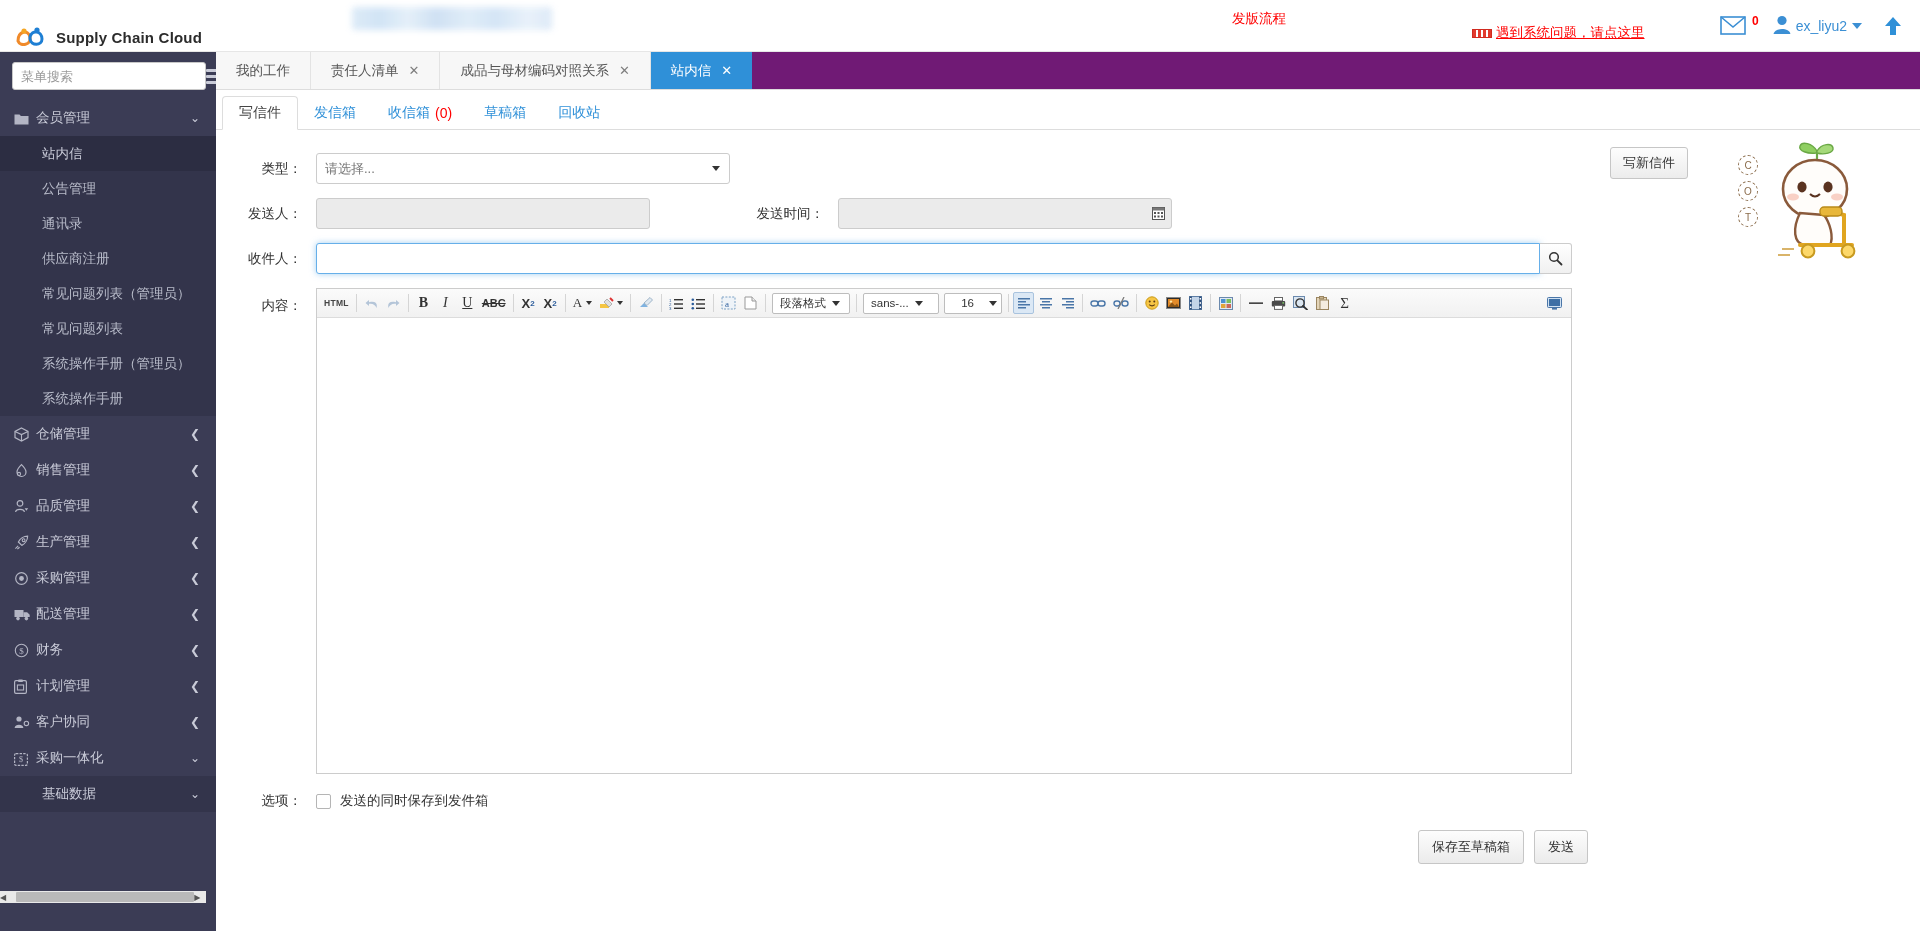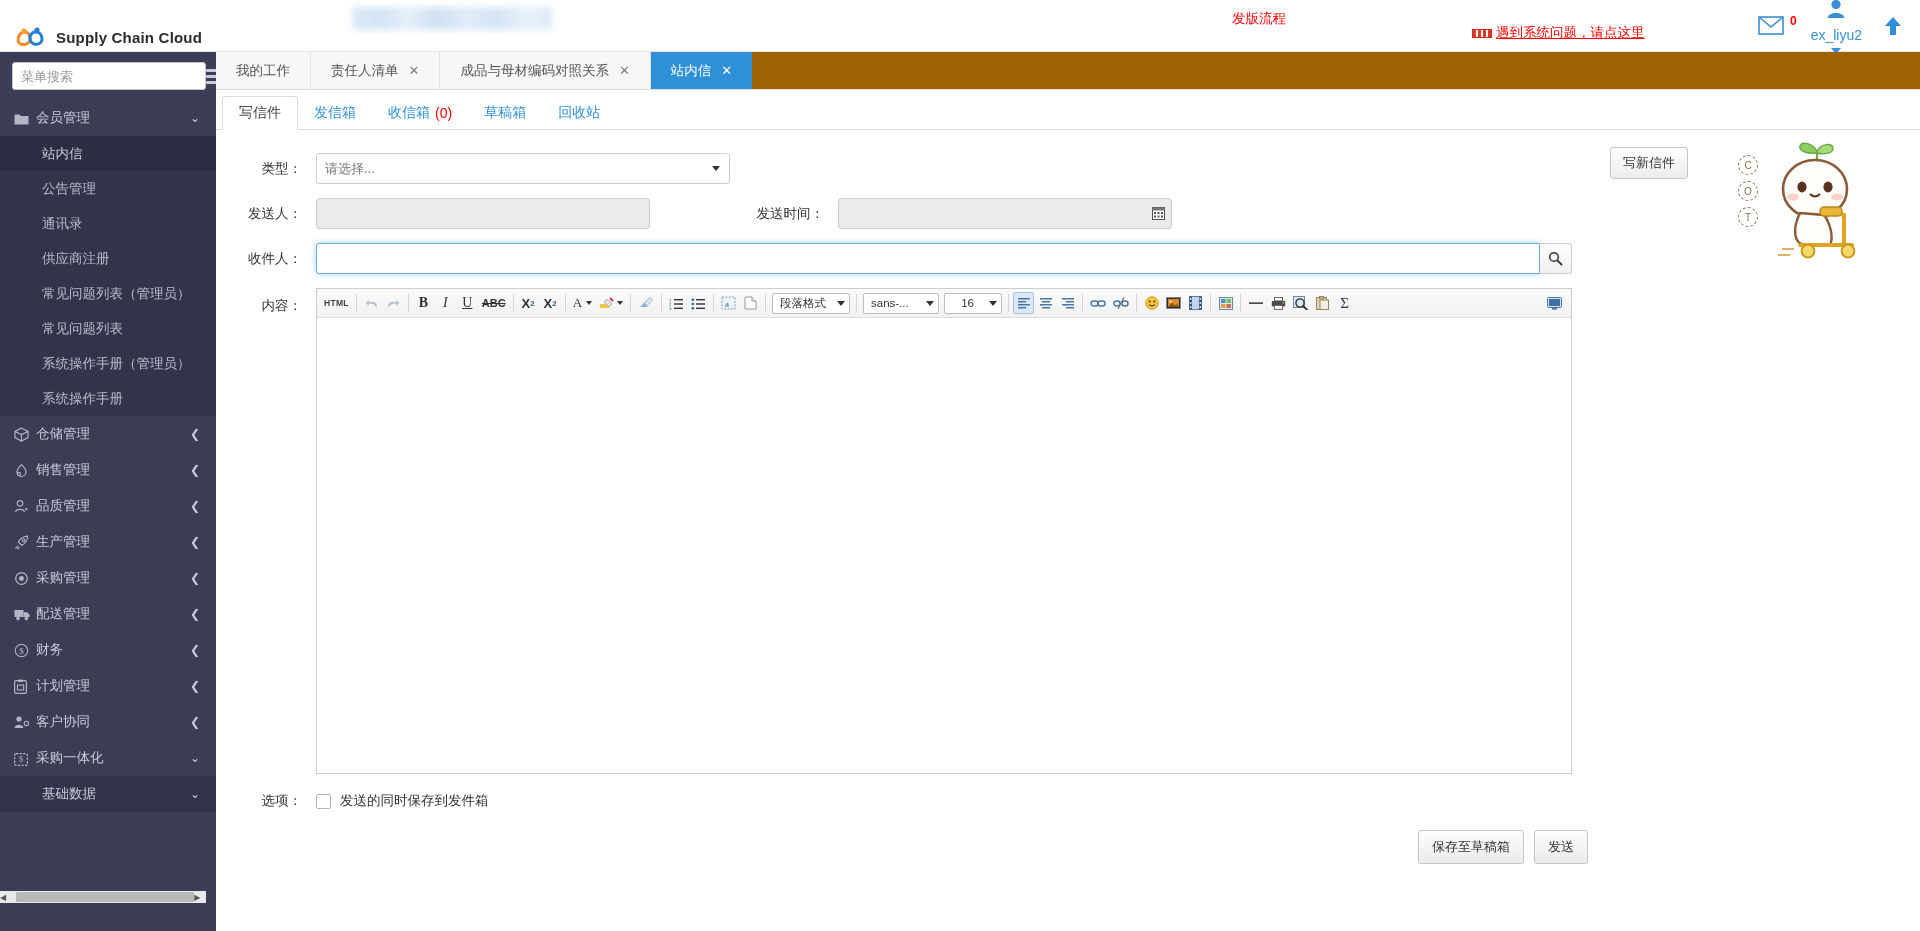--- a/index.html
+++ b/index.html
@@ -46,21 +46,21 @@
     background: repeating-linear-gradient(90deg,#e23b2e 0 3px,#ffffff 3px 5px);
     border: 1px solid #d02a1f; margin-right: 2px; vertical-align: middle;
   }
   .user-area {
     position: absolute; right: 58px; top: 0; height: 52px;
     display: flex; align-items: center; gap: 4px;
   }
   .mail-ico { position: relative; width: 26px; height: 20px; cursor: pointer; }
   .mail-ico svg { display:block; }
   .mail-count { color: #ff0000; font-size: 12px; font-weight: bold; margin-left: 2px; margin-bottom: 10px; }
-  .user-chip { display: flex; align-items: center; gap: 5px; cursor: pointer; margin-left: 10px; flex-direction: column; }
+  .user-chip { display: flex; align-items: center; gap: 5px; cursor: pointer; margin-left: 10px; }
   .user-name { color: #3b8fd4; font-size: 14px; }
   .caret-dn { width: 0; height: 0; border-left: 5px solid transparent; border-right: 5px solid transparent; border-top: 6px solid #3b8fd4; }
   .up-arrow { position: absolute; right: 18px; top: 16px; cursor: pointer; }
 
   
   .sidebar {
     position: absolute; left: 0; top: 52px; width: 216px; height: 879px;
     background: #3b3c55; overflow: hidden;
   }
   .search-row { display: flex; align-items: center; padding: 10px 10px 10px 12px; }
@@ -89,21 +89,21 @@
   .sidebar-hscroll {
     position: absolute; left: 0; bottom: 28px; width: 206px; height: 12px;
     background: #e9e9e9; display: flex; align-items: center;
   }
   .sidebar-hscroll .thumb { height: 10px; background: #b9b9b9; margin-left: 10px; width: 178px; border-radius: 1px; }
   .sh-arrow { font-size: 8px; color: #555; }
 
   
   .tabbar {
     position: absolute; left: 216px; top: 52px; width: 1704px; height: 38px;
-    background: #a16207; border-bottom: 1px solid #ddd;
+    background: #701a75; border-bottom: 1px solid #ddd;
     display: flex; align-items: stretch;
   }
   .tab {
     display: flex; align-items: center; gap: 10px; padding: 0 20px;
     font-size: 13.5px; color: #555; cursor: pointer;
     border-right: 1px solid #e3e3e3; background: #f7f7f7;
   }
   .tab.active { background: #2f90d8; color: #fff; border-right: none; }
   .tab .tclose { font-size: 13px; font-weight: bold; opacity: .75; }
   .tab.active .tclose { opacity: 1; }
@@ -177,21 +177,21 @@
     border-bottom: 1px solid #dcdcdc; display: flex; align-items: center;
     padding: 0 4px; gap: 1px; position: relative;
   }
   .tb { height: 22px; min-width: 21px; display: inline-flex; align-items: center; justify-content: center;
         font-size: 12px; color: #333; cursor: pointer; border: 1px solid transparent; border-radius: 2px; padding: 0 2px; }
   .tb.act { background: #dbe8f5; border-color: #a9c3de; }
   .tb.dis { opacity: .38; }
   .tbsep { width: 1px; height: 18px; background: #d5d5d5; margin: 0 3px; }
   .tbsel {
     height: 21px; border: 1px solid #bdbdbd; border-radius: 2px; background: #fff;
-    display: inline-flex; align-items: center; justify-content: space-between;
+    display: inline-flex; align-items: center; 
     font-size: 11.5px; color: #333; padding: 0 4px 0 7px; margin: 0 2px; cursor: pointer;
   }
   .tbsel .cc { width: 0; height: 0; border-left: 4px solid transparent; border-right: 4px solid transparent;
                border-top: 5px solid #333; margin-left: 6px; }
   .ebody { height: 455px; background: #fff; }
   .chk {
     width: 15px; height: 15px; border: 1px solid #b5b5b5; border-radius: 2px;
     background: #fff; display: inline-block; cursor: pointer;
   }
   .btn-gray {

